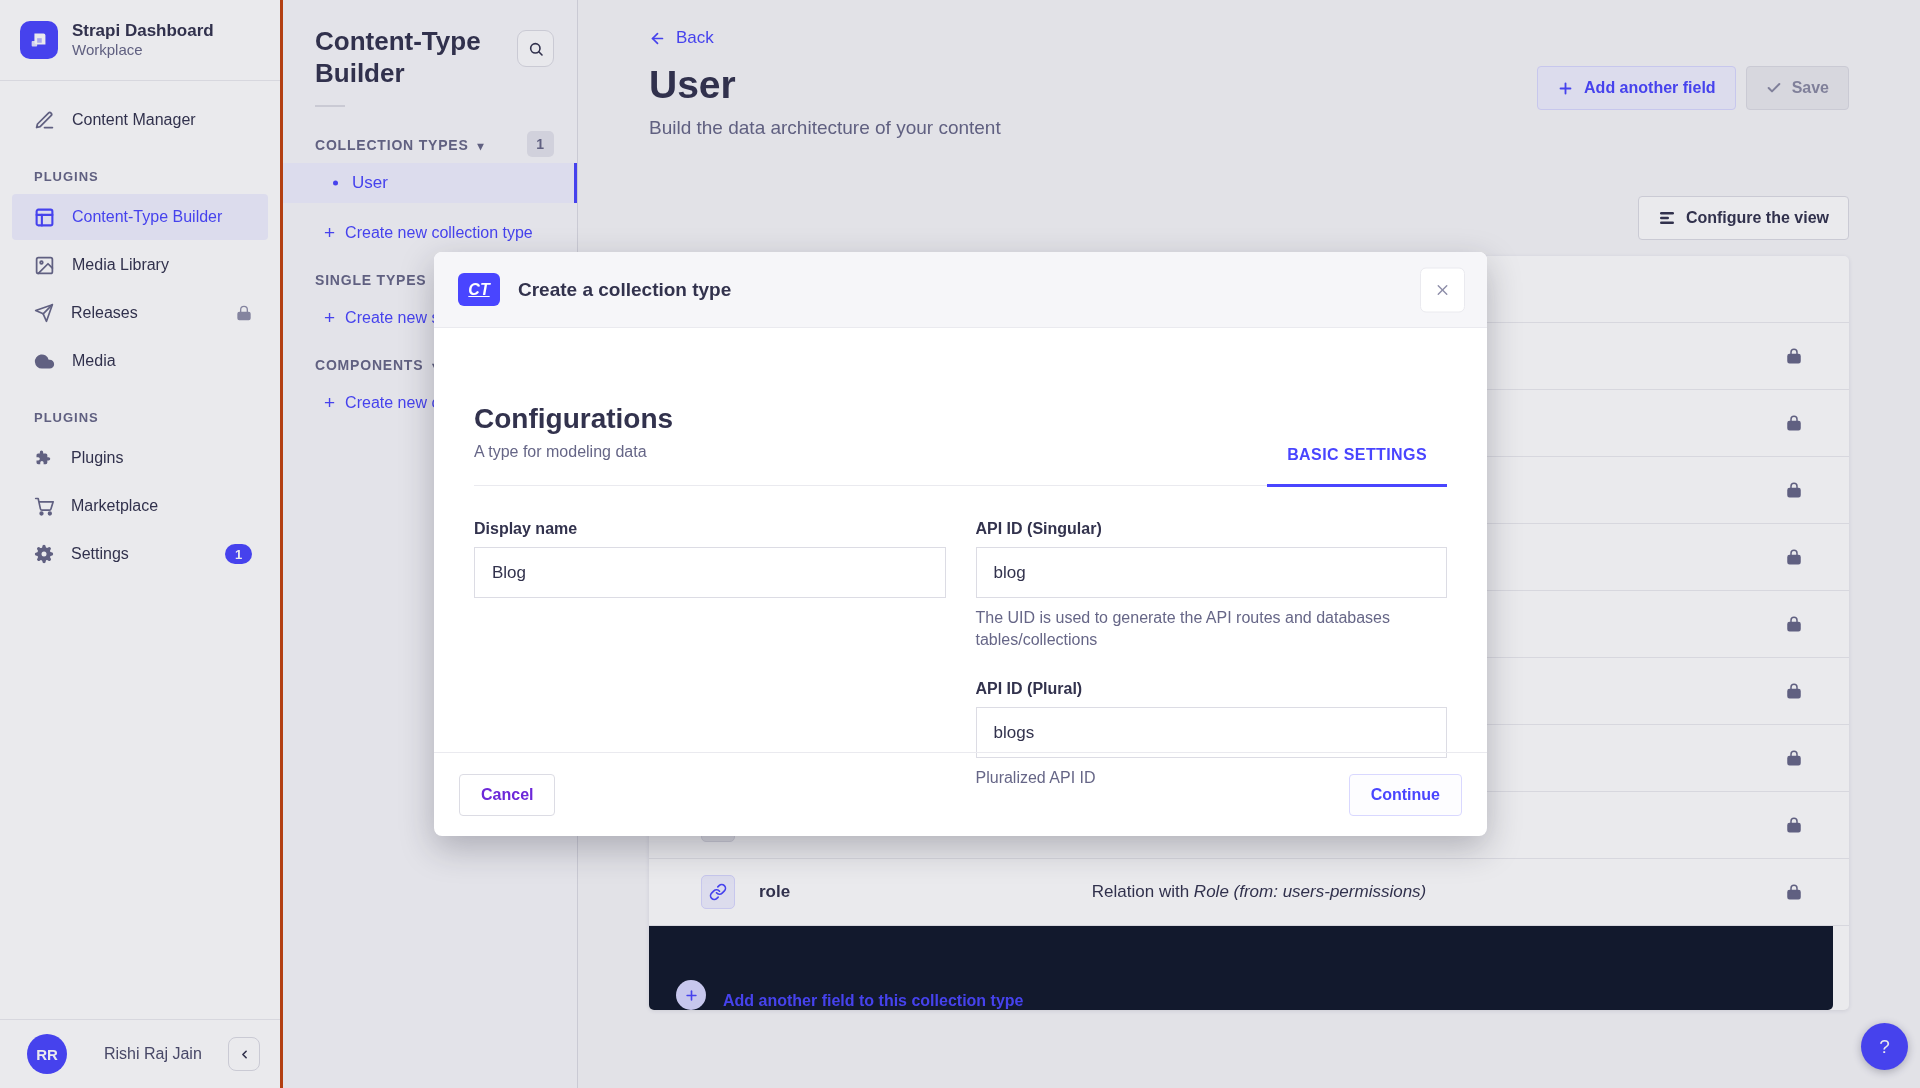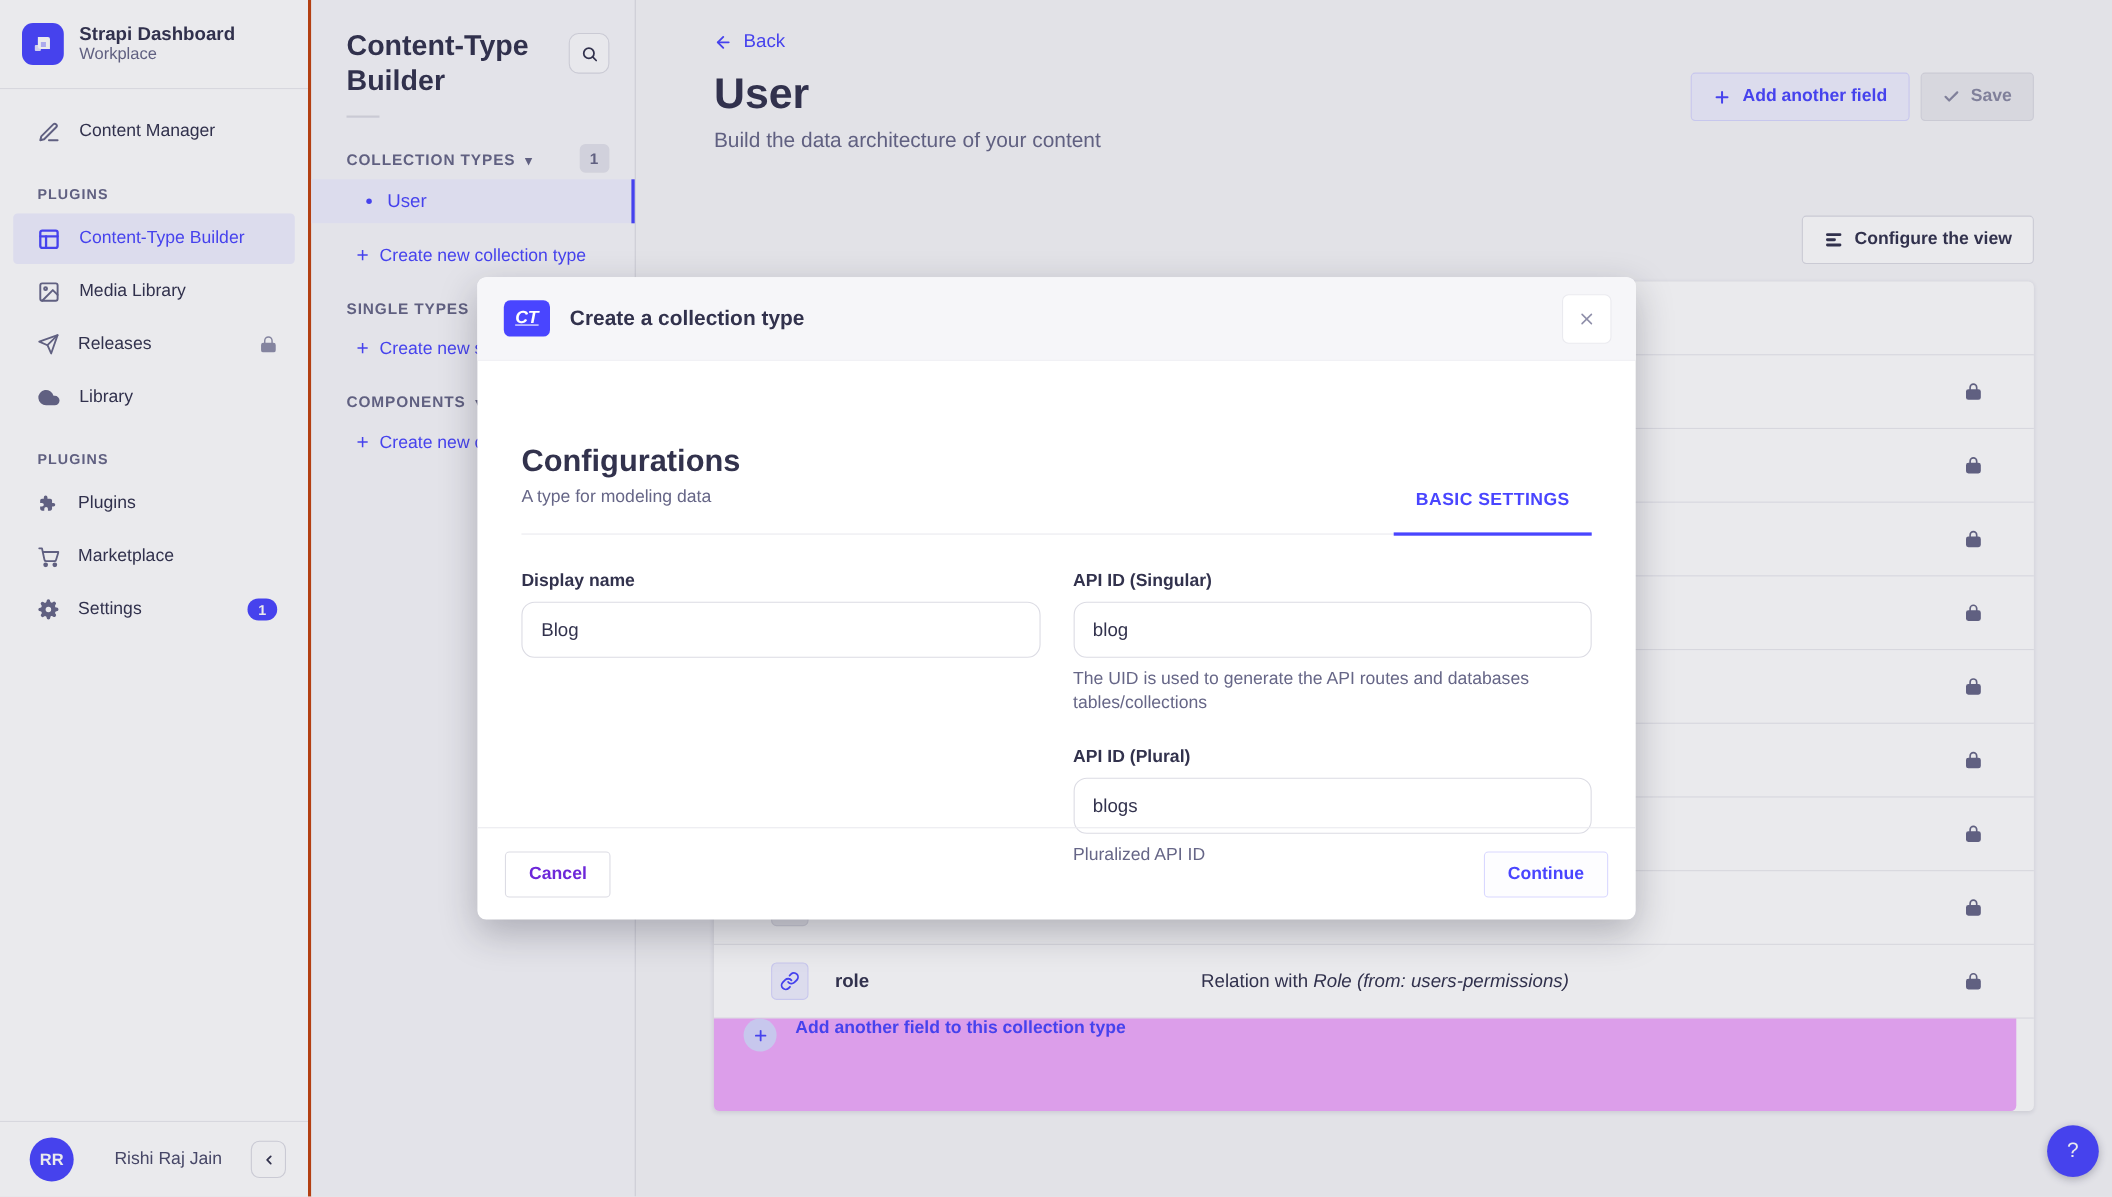--- a/index.html
+++ b/index.html
@@ -59,21 +59,21 @@
   
   .ftable{position:absolute;left:71px;right:71px;top:256px;height:754px;background:#ffffff;border-radius:5px;box-shadow:0 1px 4px rgba(33,33,52,.1);}
   .thead{height:67px;border-bottom:1px solid #eaeaef;}
   .trow{position:relative;height:67px;border-bottom:1px solid #eaeaef;}
   .fbox{position:absolute;left:52px;top:50%;transform:translateY(-50%);width:34px;height:34px;border-radius:5px;background:#eaeaef;border:1px solid #dcdce4;}
   .fbox.purple{background:#f0f0ff;border-color:#d9d8ff;color:#4945ff;display:flex;align-items:center;justify-content:center;}
   .fname{position:absolute;left:110px;top:50%;transform:translateY(-50%);font-size:17px;font-weight:bold;color:#32324d;}
   .ftype{position:absolute;left:50%;top:50%;transform:translate(-47%,-50%);font-size:17px;color:#32324d;white-space:nowrap;}
   .ftype i{font-style:italic;}
   .lock{position:absolute;right:46px;top:50%;transform:translateY(-50%);color:#666687;display:flex;}
-  .addrow{position:absolute;left:0;right:16px;bottom:0;height:84px;background:#f0abfc;border-radius:0 0 5px 5px;display:flex;align-items:flex-start;padding-left:27px;gap:17px;cursor:pointer;}
+  .addrow{position:absolute;left:0;right:16px;bottom:0;height:84px;background:#0f172a;border-radius:0 0 5px 5px;display:flex;align-items:flex-end;padding-left:27px;gap:17px;cursor:pointer;}
   .addrow .pluscircle{width:30px;height:30px;border-radius:50%;background:#d9d8ff;color:#4945ff;display:flex;align-items:center;justify-content:center;flex:none;}
   .addrow-label{color:#4945ff;font-size:16px;font-weight:600;}
 
   
   .overlay{position:absolute;inset:0;background:rgba(50,50,77,0.10);z-index:40;}
   .help-fab{position:absolute;right:12px;bottom:18px;width:47px;height:47px;border-radius:50%;background:#4945ff;color:#fff;font-size:19px;display:flex;align-items:center;justify-content:center;z-index:30;cursor:pointer;box-shadow:0 2px 8px rgba(33,33,52,.3);}
 
   
   .modal{position:absolute;left:434px;top:252px;width:1053px;height:584px;background:#ffffff;border-radius:8px;z-index:50;box-shadow:0 12px 34px rgba(33,33,52,.28);}
   .m-head{position:relative;height:76px;background:#f6f6f9;border-bottom:1px solid #eaeaef;border-radius:8px 8px 0 0;display:flex;align-items:center;padding:0 24px;gap:18px;}
@@ -84,21 +84,21 @@
   .m-toprow{position:relative;border-bottom:1px solid #eaeaef;padding-bottom:24px;margin-top:41px;}
   .m-heading{font-size:28px;font-weight:bold;color:#32324d;}
   .m-subheading{margin-top:8px;font-size:16px;color:#666687;}
   .tabs{position:absolute;right:0;bottom:0;display:flex;}
   .tab{position:relative;padding:0 20px 21px 20px;font-size:16px;font-weight:bold;letter-spacing:0.4px;color:#666687;cursor:pointer;}
   .tab.active{color:#4945ff;}
   .tab.active::after{content:"";position:absolute;left:0;right:0;bottom:-2px;height:3px;background:#4945ff;}
   .m-form{display:grid;grid-template-columns:1fr 1fr;column-gap:30px;margin-top:34px;}
   .field{margin-bottom:30px;}
   .field-label{font-size:16px;font-weight:bold;color:#32324d;margin-bottom:9px;}
-  .field input{width:100%;height:51px;border:1px solid #dcdce4;border-radius:12px;padding:0 17px;font-size:17px;color:#32324d;background:#fff;outline:none;}
+  .field input{width:100%;height:51px;border:1px solid #dcdce4;border-radius:0;padding:0 17px;font-size:17px;color:#32324d;background:#fff;outline:none;}
   .hint{margin-top:9px;font-size:16px;color:#666687;line-height:1.35;}
   .m-foot{position:absolute;left:0;right:0;bottom:0;height:84px;border-top:1px solid #eaeaef;display:flex;align-items:center;justify-content:space-between;padding:0 25px;}
   .btn-sm{height:42px;padding:0 21px;font-size:16px;}
   svg{display:block;}
 </style>
 </head>
 <body>
 
 <div class="stage">
 
@@ -163,21 +163,21 @@
               <path d="M7 11V7a5 5 0 0 1 10 0v4"></path>
             </svg>
           </span>
       </div>
       <div class="nav-item">
         <span class="nicon">
             <svg width="21" height="21" viewBox="0 0 24 24" fill="currentColor">
               <path d="M18 10h-1.26A8 8 0 1 0 9 20h9a5 5 0 0 0 0-10z"></path>
             </svg>
           </span>
-        <span>Library</span>
+        <span>Media</span>
       </div>
 
       <div class="nav-sec">PLUGINS</div>
 
       <div class="nav-item">
         <span class="nicon">
             <svg width="20" height="20" viewBox="0 0 24 24" fill="currentColor">
               <path d="M9 3a2 2 0 0 0-2 2v1.5H5A2 2 0 0 0 3 8.5V11h2a2 2 0 1 1 0 4H3v2.5a2 2 0 0 0 2 2h2.5v-2a2 2 0 1 1 4 0v2H14a2 2 0 0 0 2-2V15h1.5a2 2 0 1 0 0-4H16V8.5a2 2 0 0 0-2-2h-3V5a2 2 0 0 0-2-2z"></path>
             </svg>
           </span>

